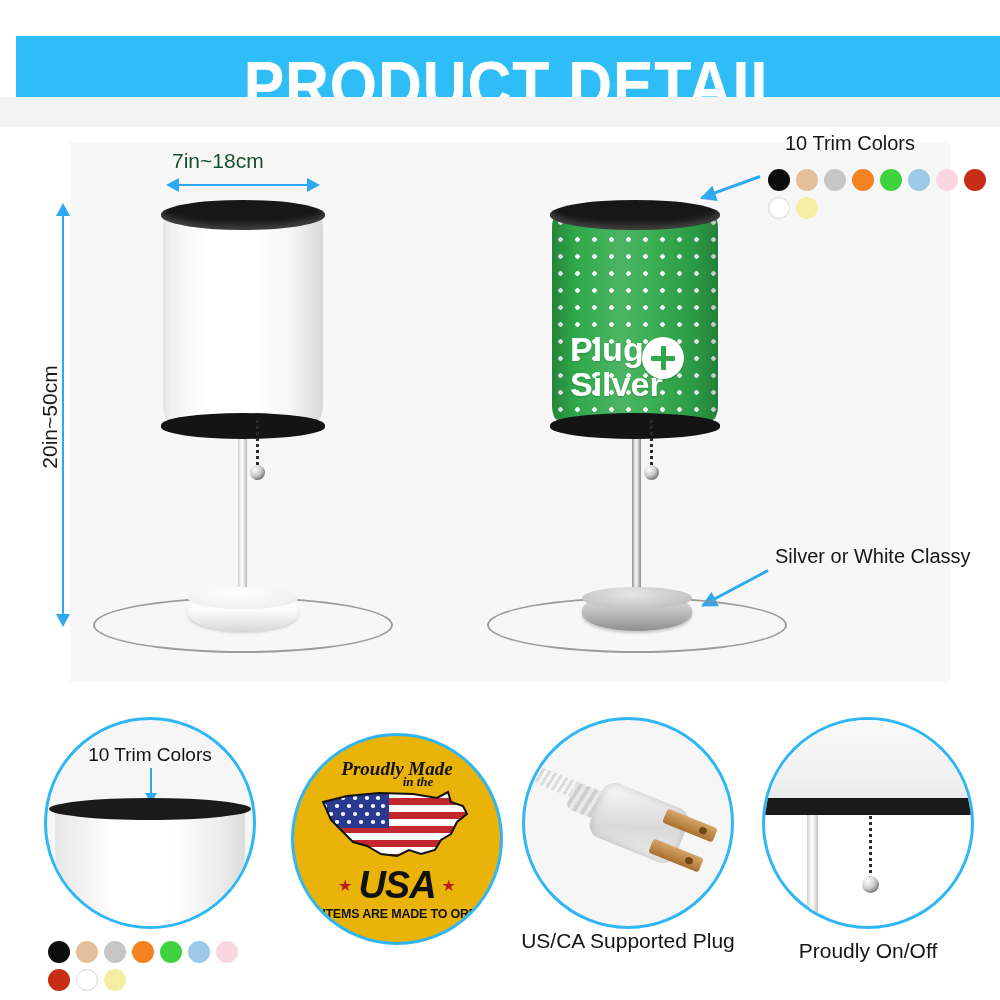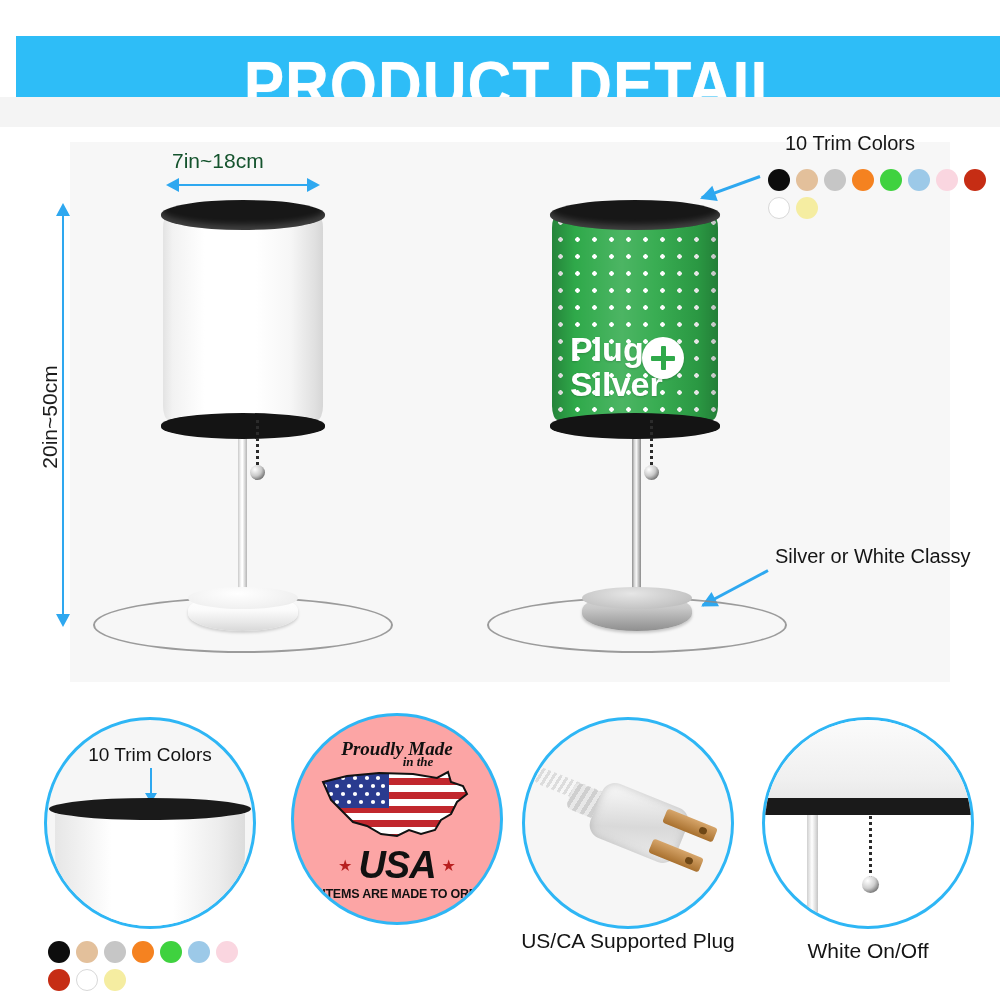--- a/index.html
+++ b/index.html
@@ -331,21 +331,21 @@
         <div class="swatch" style="background: rgb(198, 198, 198);"></div>
         <div class="swatch" style="background: rgb(245, 130, 32);"></div>
         <div class="swatch" style="background: rgb(63, 210, 63);"></div>
         <div class="swatch" style="background: rgb(156, 201, 232);"></div>
         <div class="swatch" style="background: rgb(250, 214, 224);"></div>
         <div class="swatch" style="background: rgb(198, 45, 20);"></div>
         <div class="swatch bordered" style="background: rgb(255, 255, 255);"></div>
         <div class="swatch" style="background: rgb(245, 237, 161);"></div>
       </div>
 
-    <div class="feat-circle" style="left:291px; top:0; width:212px; height:212px; background:#fca5a5;">
+    <div class="feat-circle" style="left:291px; top:20px; width:212px; height:212px; background:#eab308;">
       <div class="usa-wrap">
         <div class="usa-top">Proudly Made</div>
         <div class="usa-inthe">in the</div>
         <svg width="160" height="84" viewBox="0 0 160 84" style="margin-top:-6px;">
           <defs>
             <clipPath id="usmap">
               <path d="M6,18 L30,12 L62,9 L96,10 L120,14 L131,8 L134,18 L146,22 L150,30
                        L140,38 L134,50 L124,56 L118,66 L104,70 L92,66 L80,72 L64,70
                        L50,62 L36,58 L24,46 L14,36 Z"></path>
             </clipPath>
@@ -412,16 +412,16 @@
     </div>
     <div class="feat-caption" style="left:502px; top:216px; width:252px;">US/CA Supported Plug</div>
 
     <div class="feat-circle" style="left:762px; top:4px; width:212px; height:212px; background:#ffffff;">
       <div class="c4-shade"></div>
       <div class="c4-trim"></div>
       <div class="c4-pole"></div>
       <div class="c4-chain"></div>
       <div class="c4-ball"></div>
     </div>
-    <div class="feat-caption" style="left:760px; top:226px; width:216px;">White On/Off</div>
+    <div class="feat-caption" style="left:760px; top:226px; width:216px;">Proudly On/Off</div>
 
   </div>
 </div>
 
 </body></html>

